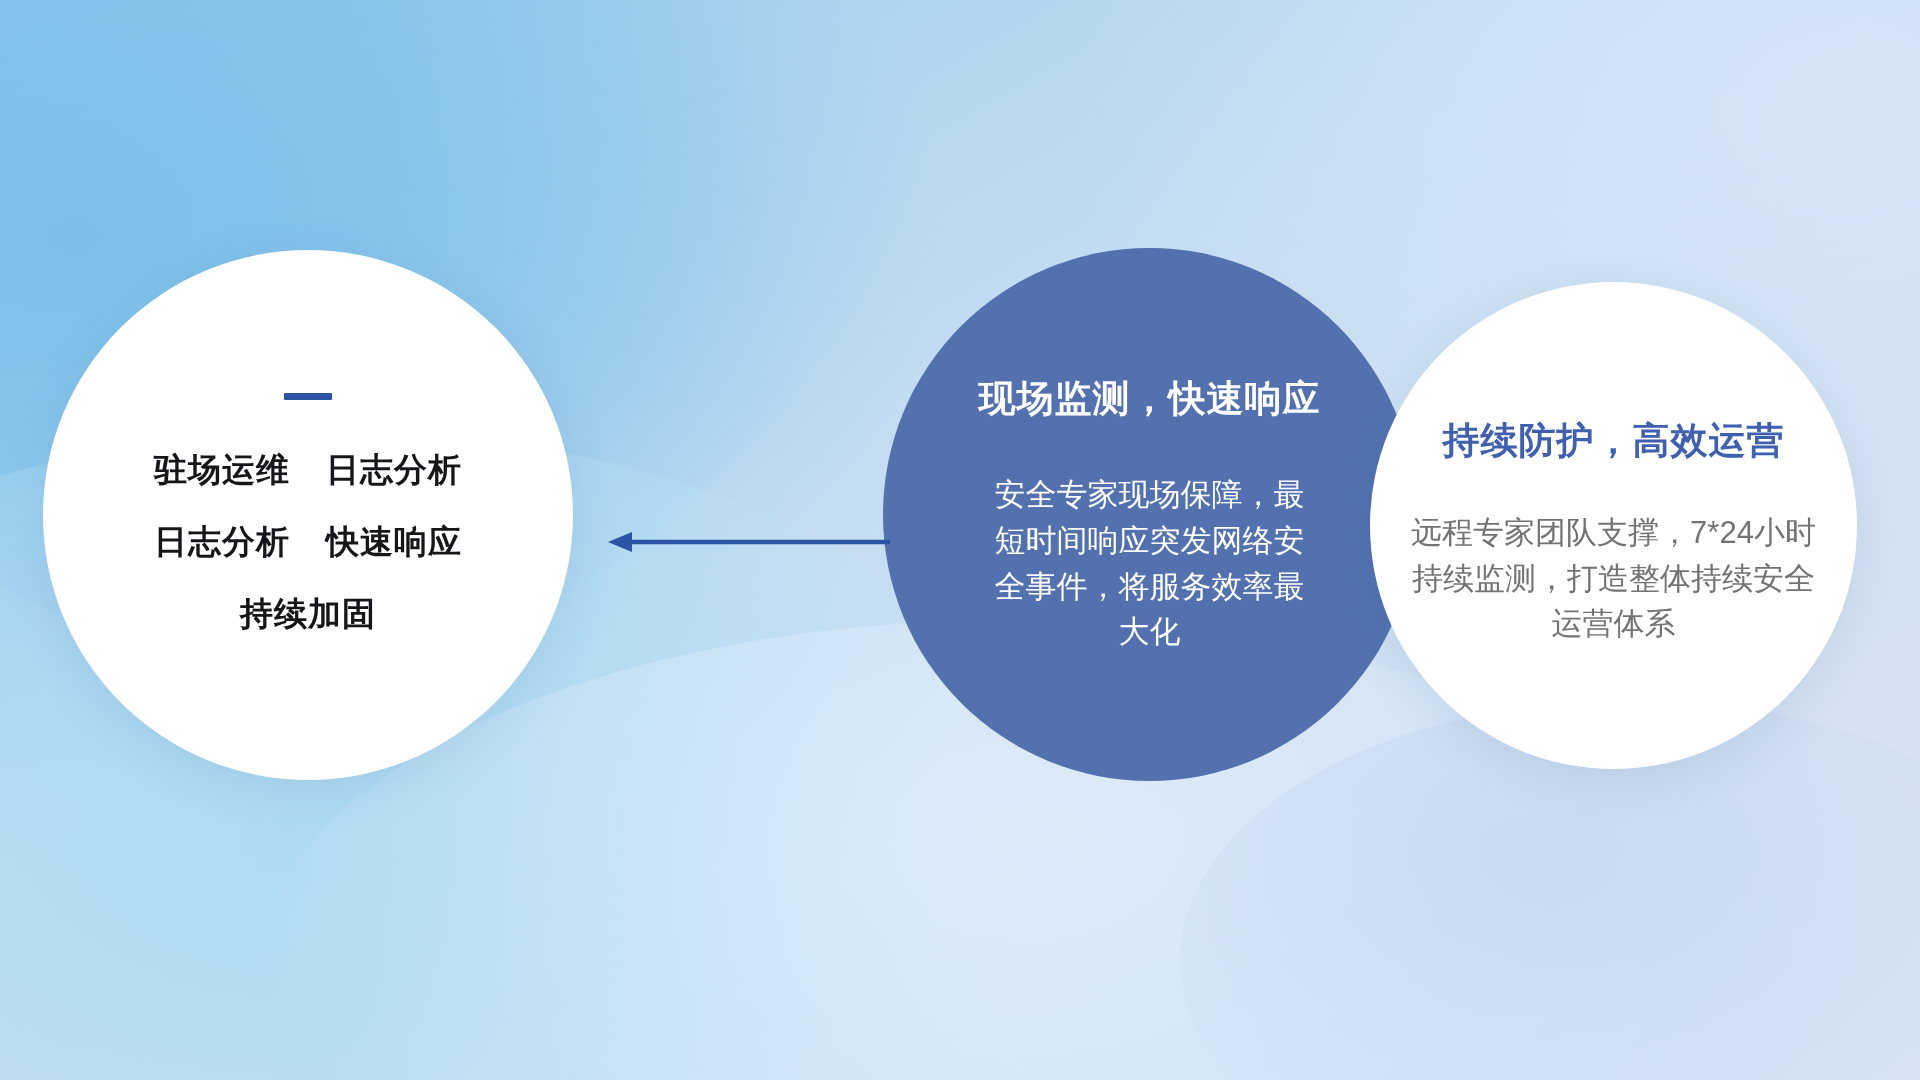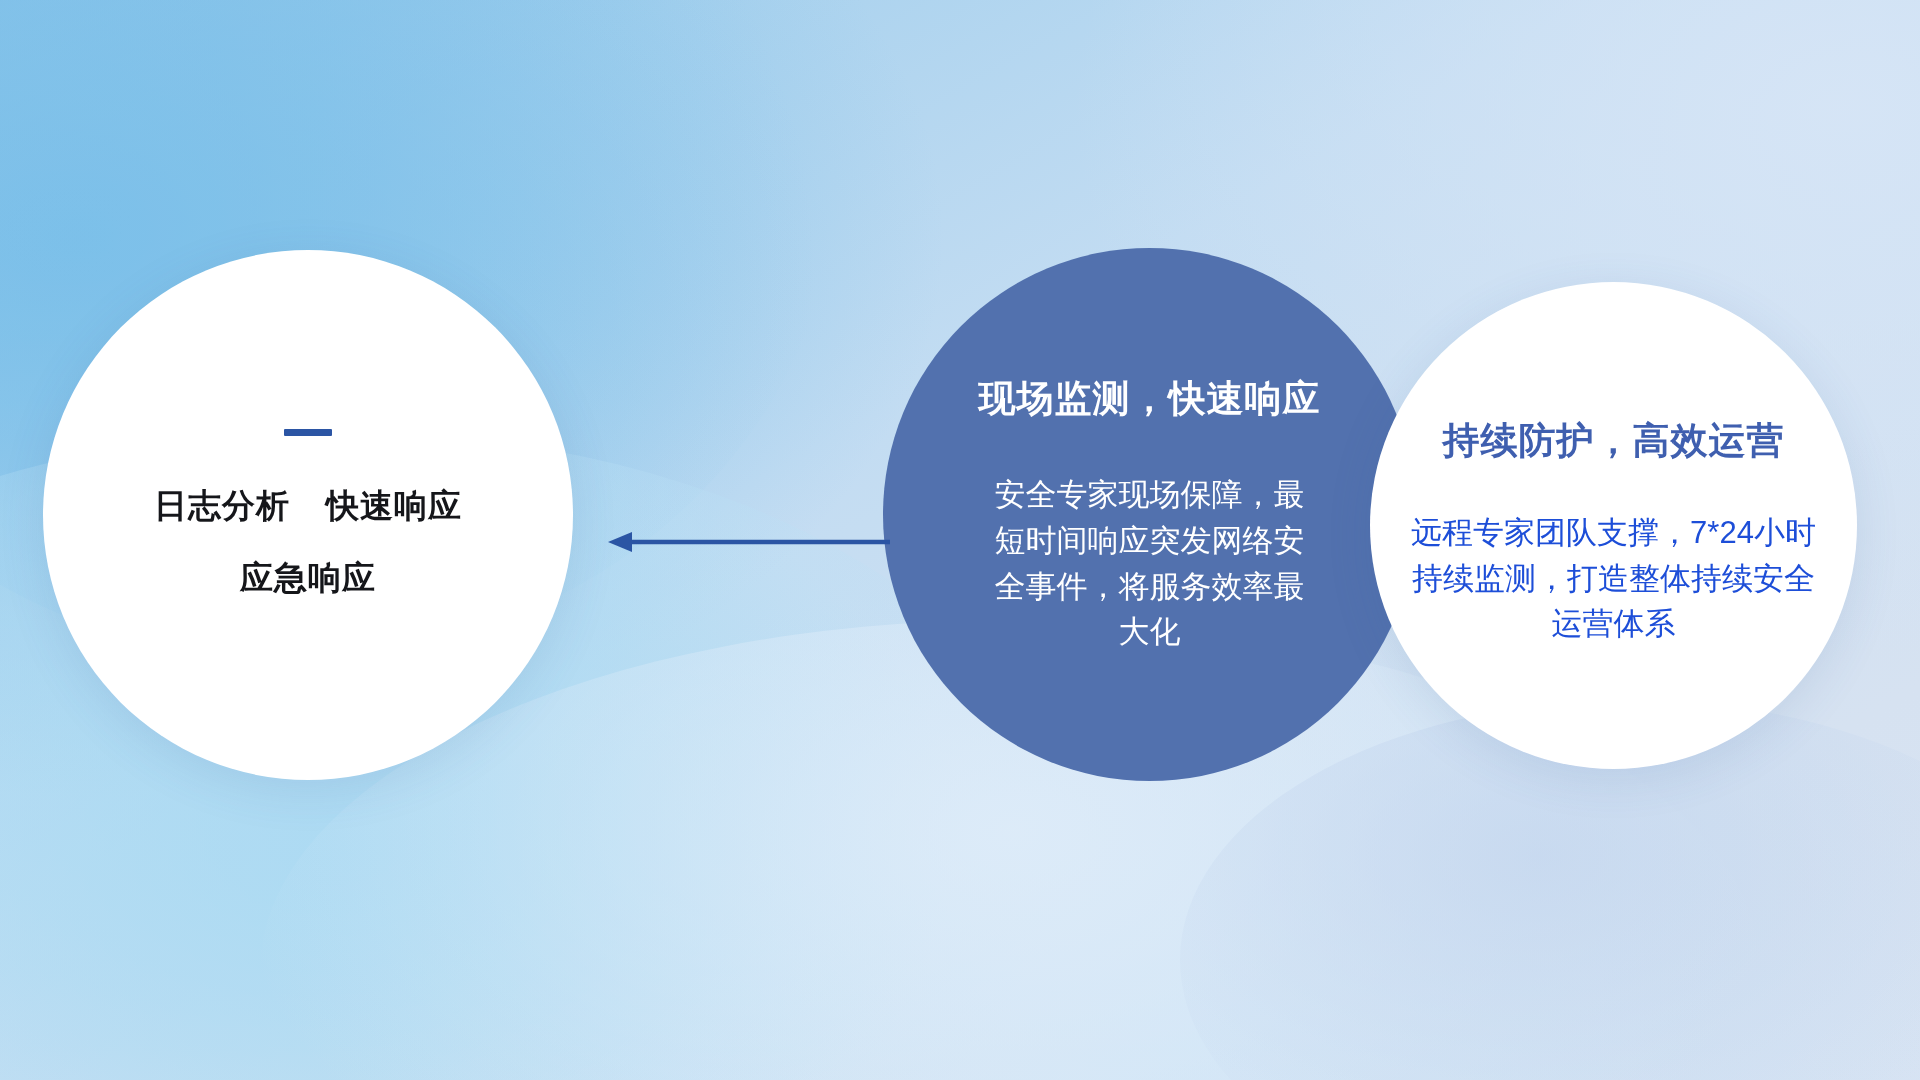--- a/index.html
+++ b/index.html
@@ -127,21 +127,21 @@
     font-weight:bold;
     color:#3f5faf;
     letter-spacing:1px;
     white-space:nowrap;
     margin-bottom:44px;
     margin-top:12px;
   }
   #circle-right .c-body {
     font-size:31px;
     line-height:1.48;
-    color:#1d4ed8;
+    color:#737373;
     text-align:center;
     width:410px;
   }
 
   
   #arrow {
     position:absolute;
     left:604px; top:522px;
     width:290px; height:40px;
     z-index:6;
@@ -153,28 +153,32 @@
 <div id="stage">
 
   <div class="swoosh s3"></div>
   <div class="swoosh s1"></div>
   <div class="swoosh s2"></div>
   <div class="swoosh s4"></div>
 
   <div class="circle" id="circle-left">
     <div class="dash"></div>
 
+    <div class="tag-row">
+      <span class="tag">驻场运维</span>
+      <span class="tag">日志分析</span>
+    </div>
 
     <div class="tag-row">
       <span class="tag">日志分析</span>
       <span class="tag">快速响应</span>
     </div>
 
     <div class="tag-row">
-      <span class="tag">应急响应</span>
+      <span class="tag">持续加固</span>
     </div>
   </div>
 
   <svg id="arrow" viewBox="0 0 290 40" xmlns="http://www.w3.org/2000/svg">
     <line x1="286" y1="20" x2="22" y2="20" stroke="#2b55a4" stroke-width="4.5"></line>
     <polygon points="4,20 28,10 28,30" fill="#2b55a4"></polygon>
   </svg>
 
   <div class="circle" id="circle-mid">
     <div class="c-title">现场监测，快速响应</div>

